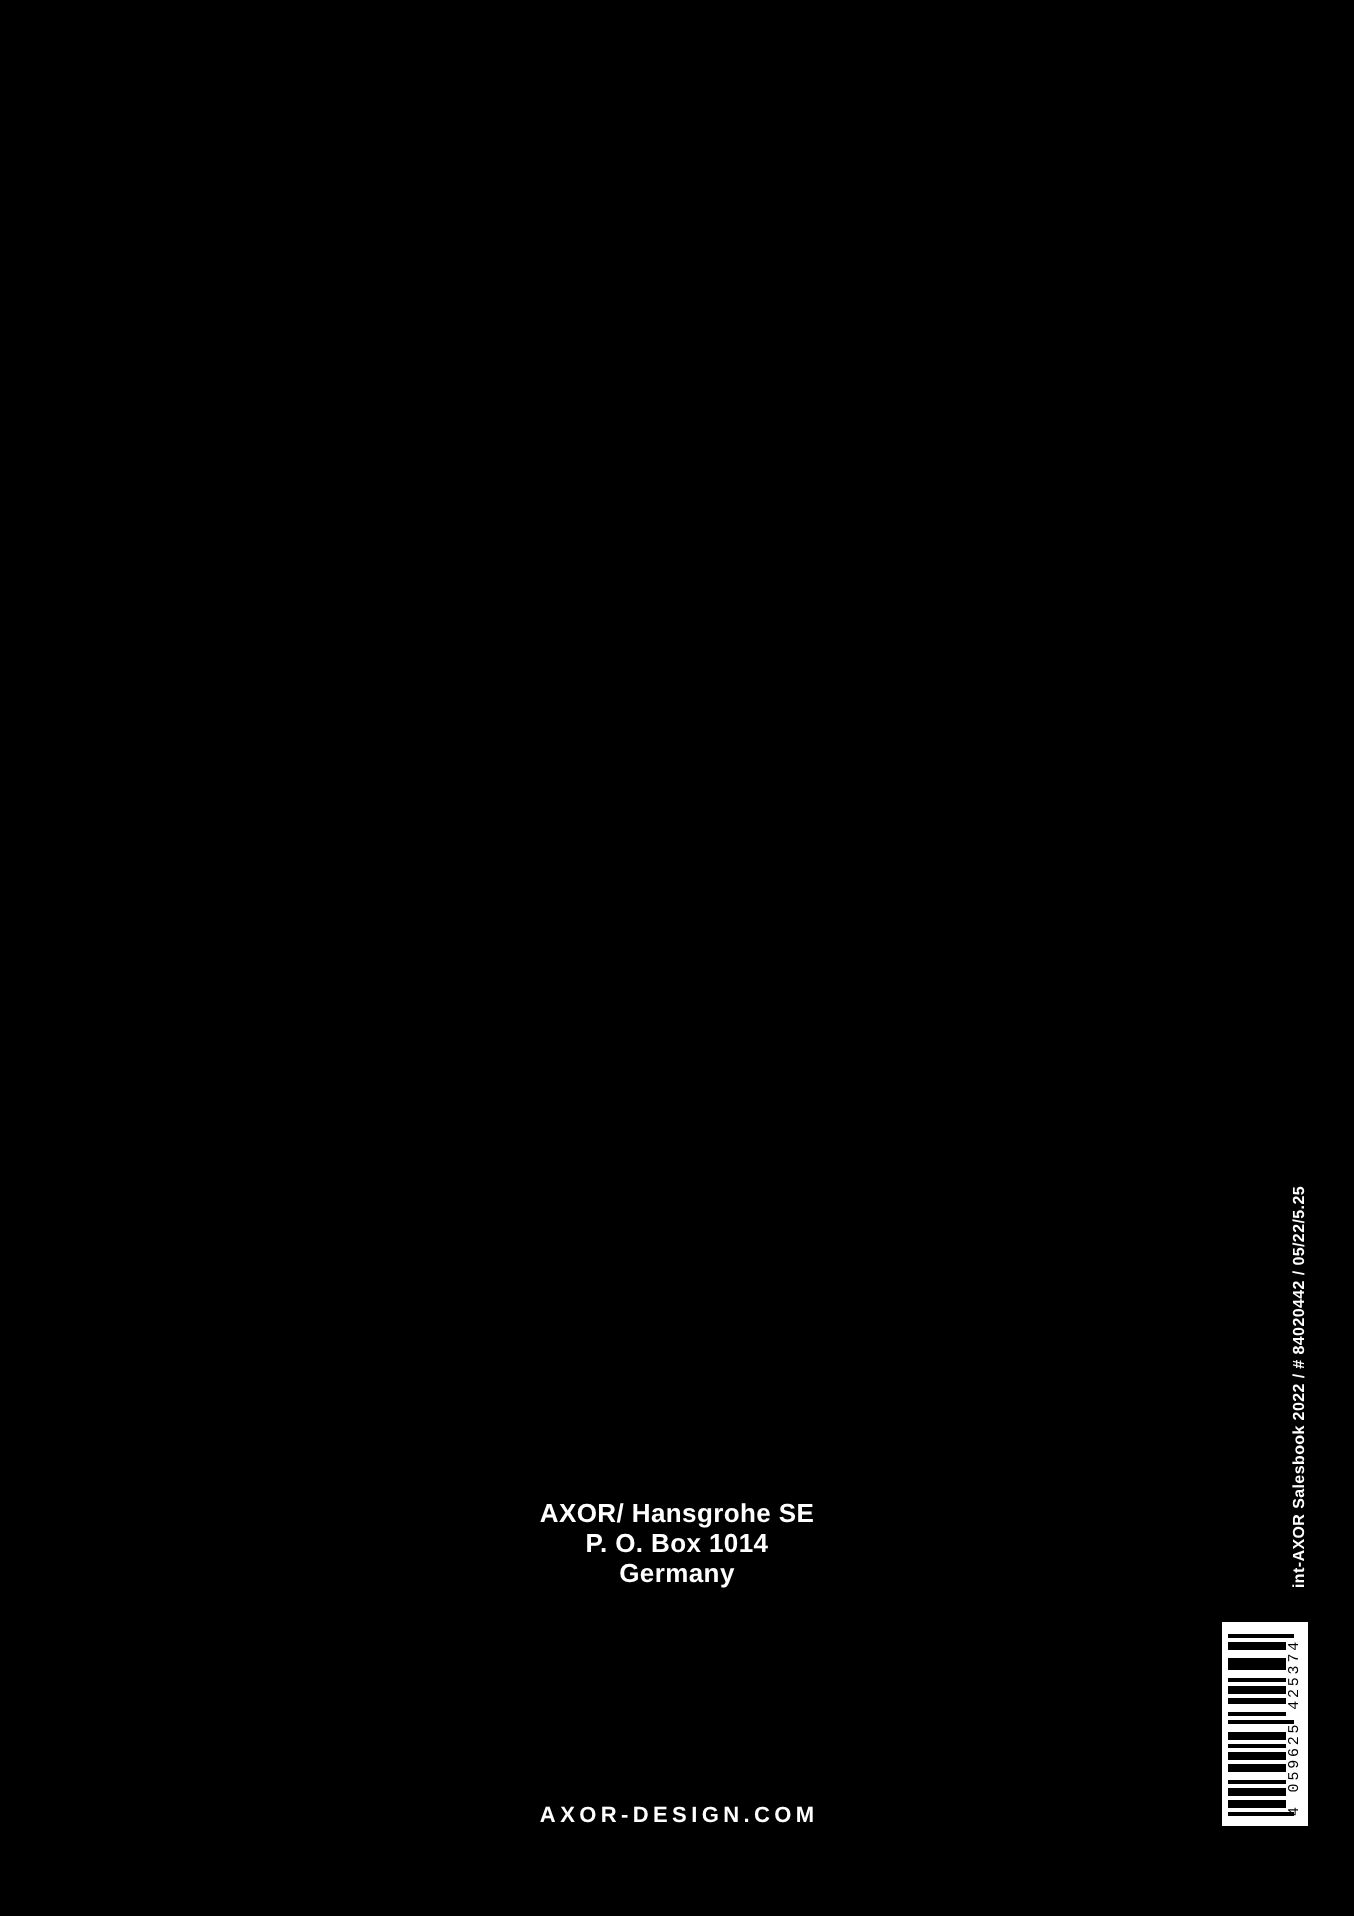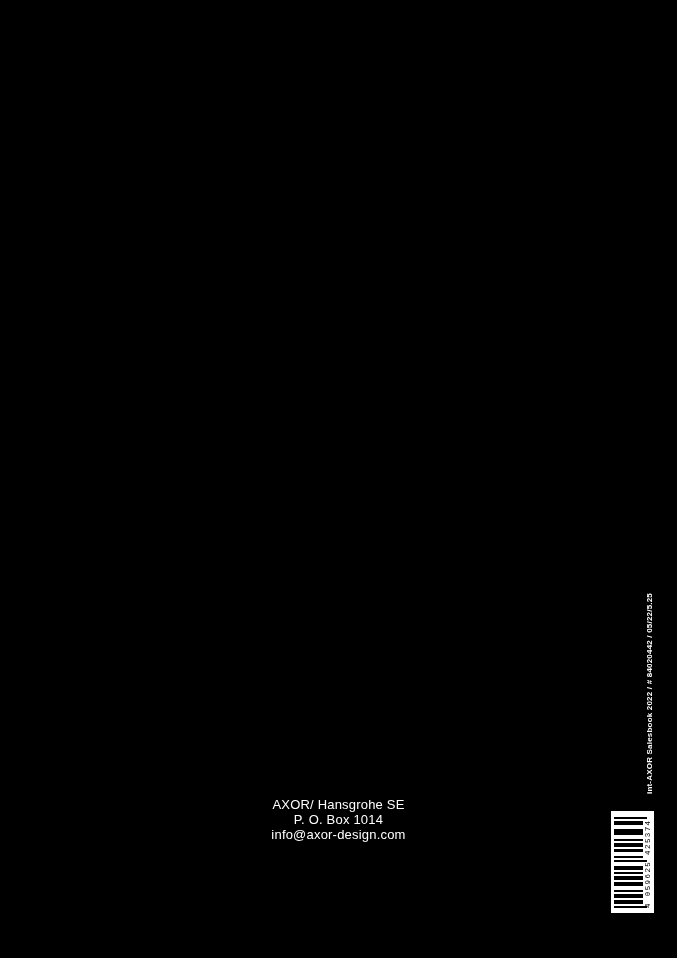--- a/index.html
+++ b/index.html
@@ -12,27 +12,27 @@
     width: 677px;
     height: 958px;
     background: #000000;
     overflow: hidden;
     font-family: "Liberation Sans", sans-serif;
   }
 
   
   .address-block {
     position: absolute;
-    top: 797px;
+    top: 749px;
     left: 0;
     right: 0;
     text-align: center;
     color: #ffffff;
     font-size: 13px;
-    font-weight: normal;
+    font-weight: bold;
     line-height: 15.2px;
     letter-spacing: 0.2px;
   }
 
   
   .website {
     position: absolute;
     top: 902px;
     left: 0;
     right: 0;
@@ -92,23 +92,24 @@
   }
 </style>
 </head>
 <body>
 
 <div class="page">
 
   <div class="address-block">
     <div>AXOR/ Hansgrohe SE</div>
     <div>P. O. Box 1014</div>
-    <div>info@axor-design.com</div>
+    <div>Germany</div>
   </div>
 
+  <div class="website">AXOR-DESIGN.COM</div>
 
   <div class="print-code">int-AXOR Salesbook 2022 / # 84020442 / 05/22/5.25</div>
 
   <div class="barcode">
     <div class="barcode-bars">
         <div style="height: 1.97826px; background: rgb(0, 0, 0); width: 33px;"></div>
         <div style="height: 1.97826px;"></div>
         <div style="height: 1.97826px; background: rgb(0, 0, 0);"></div>
         <div style="height: 1.97826px; background: rgb(0, 0, 0);"></div>
         <div style="height: 1.97826px;"></div>

